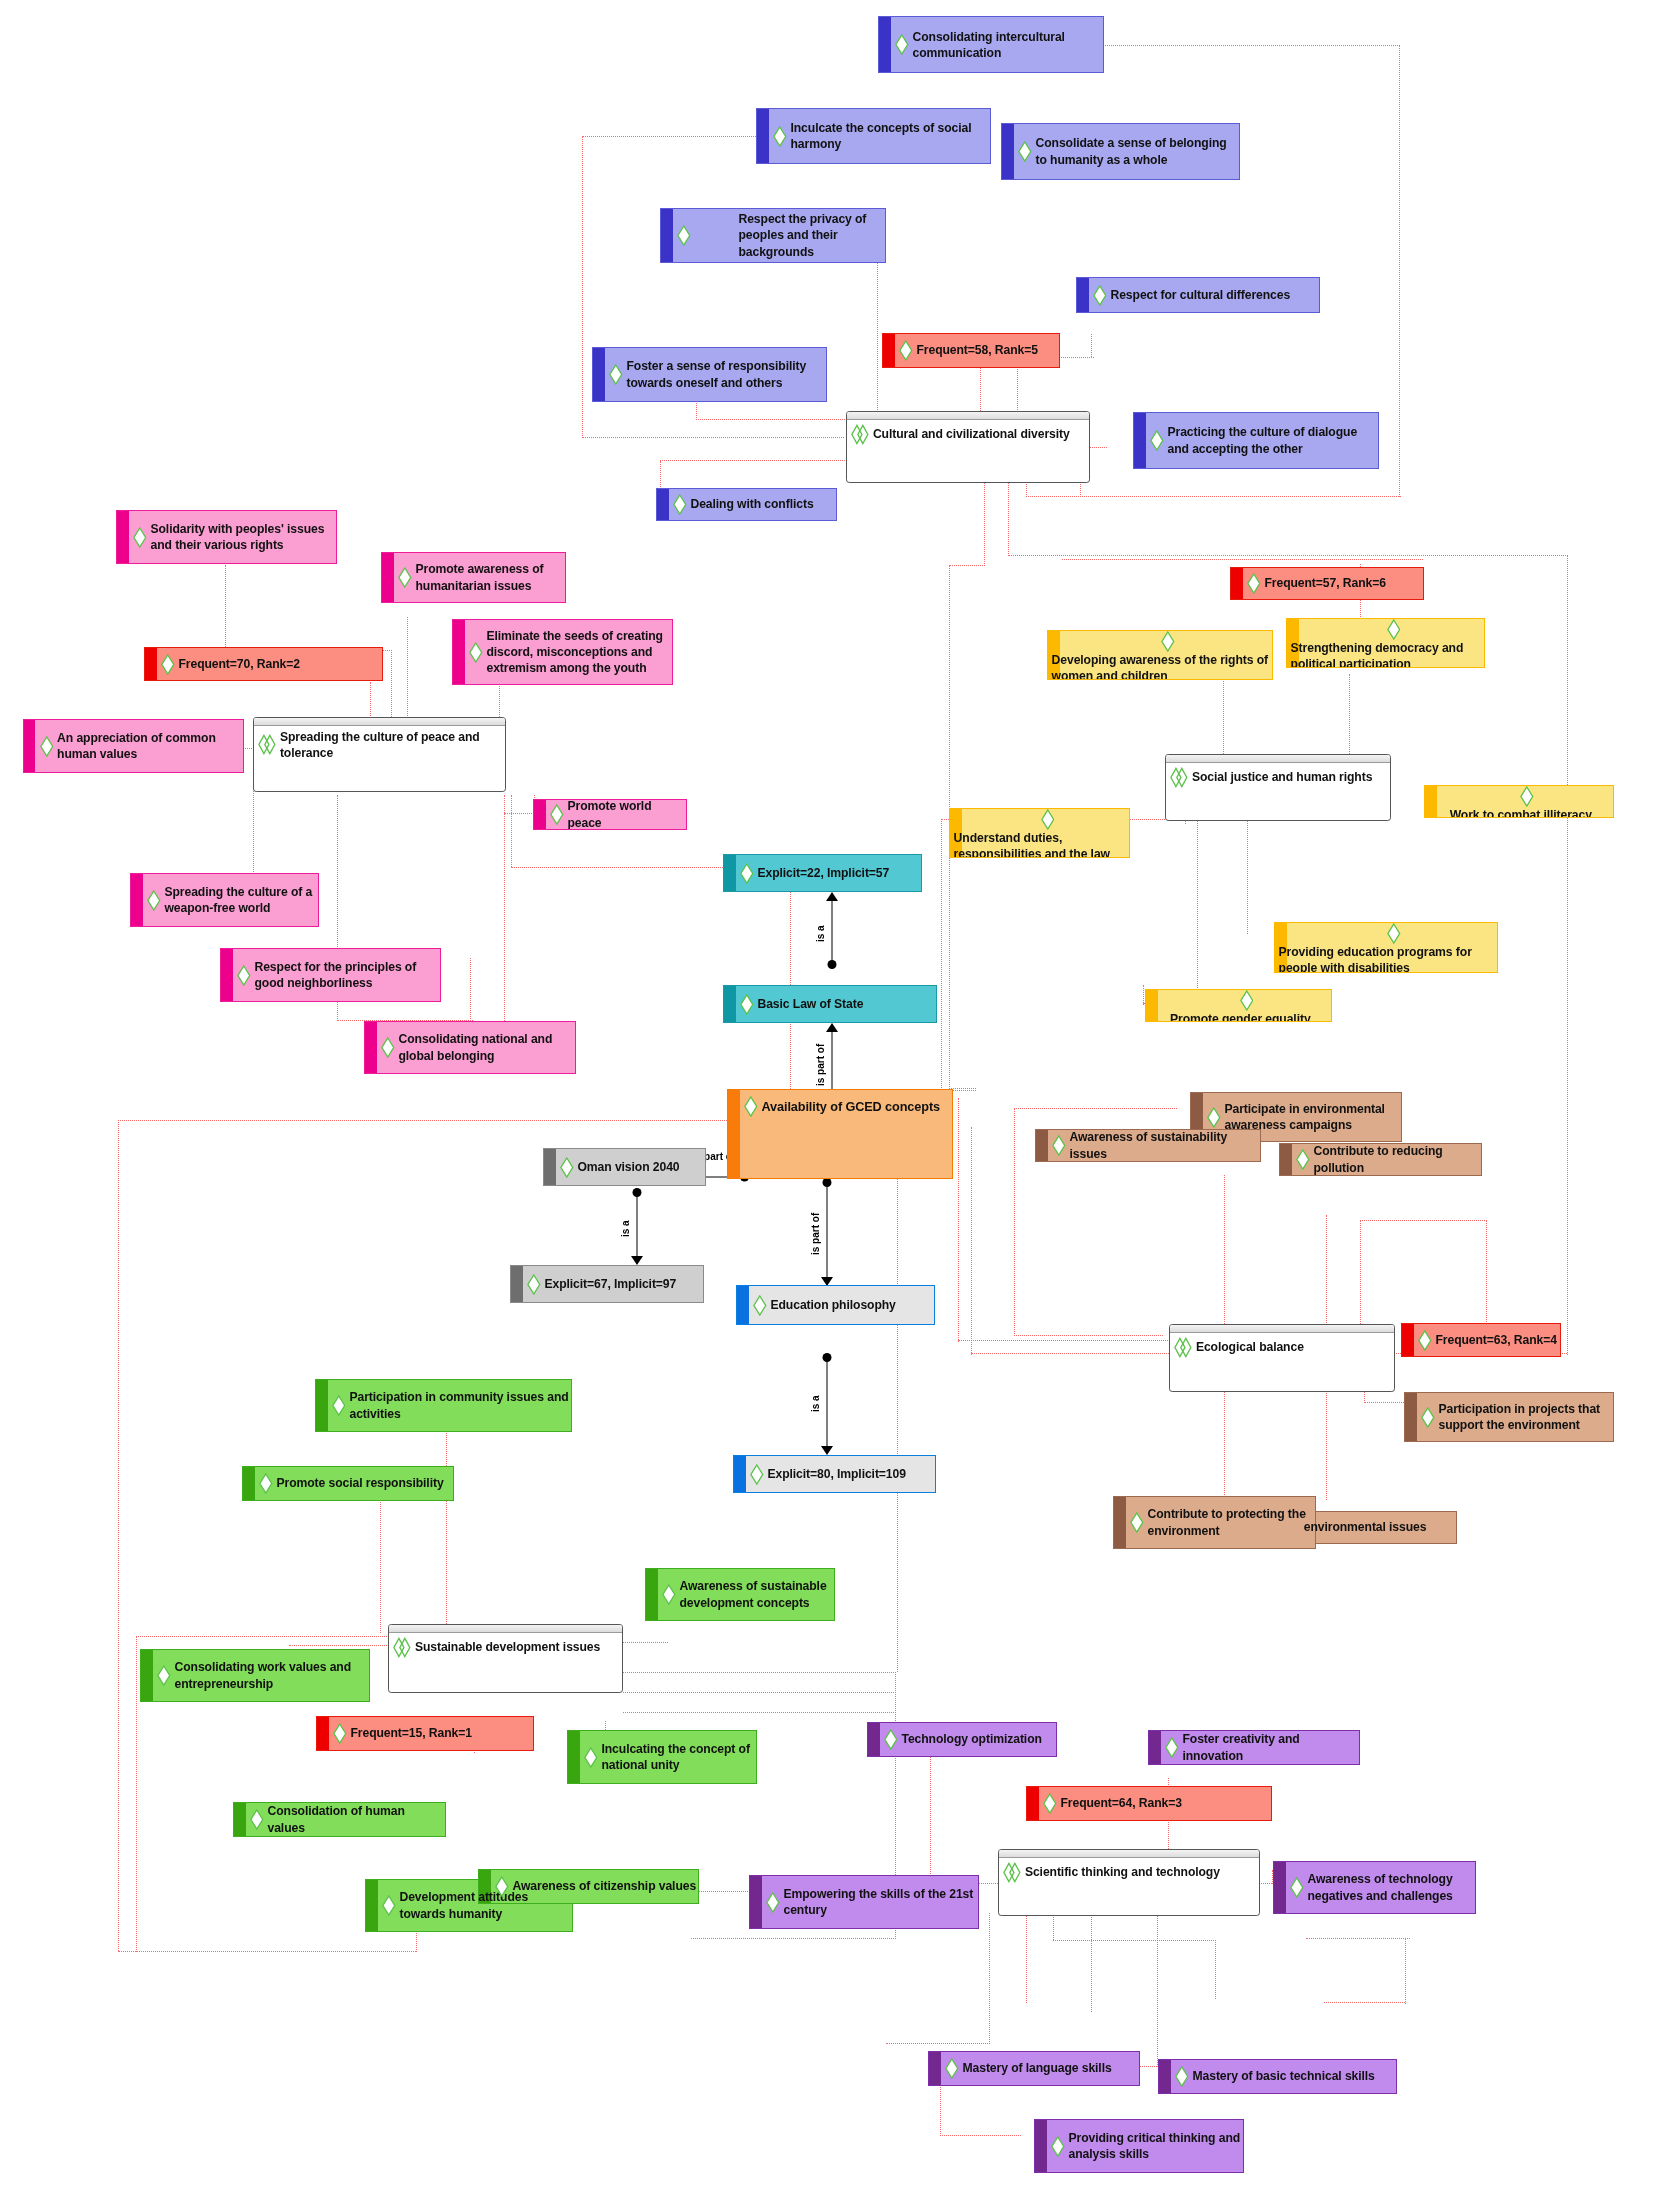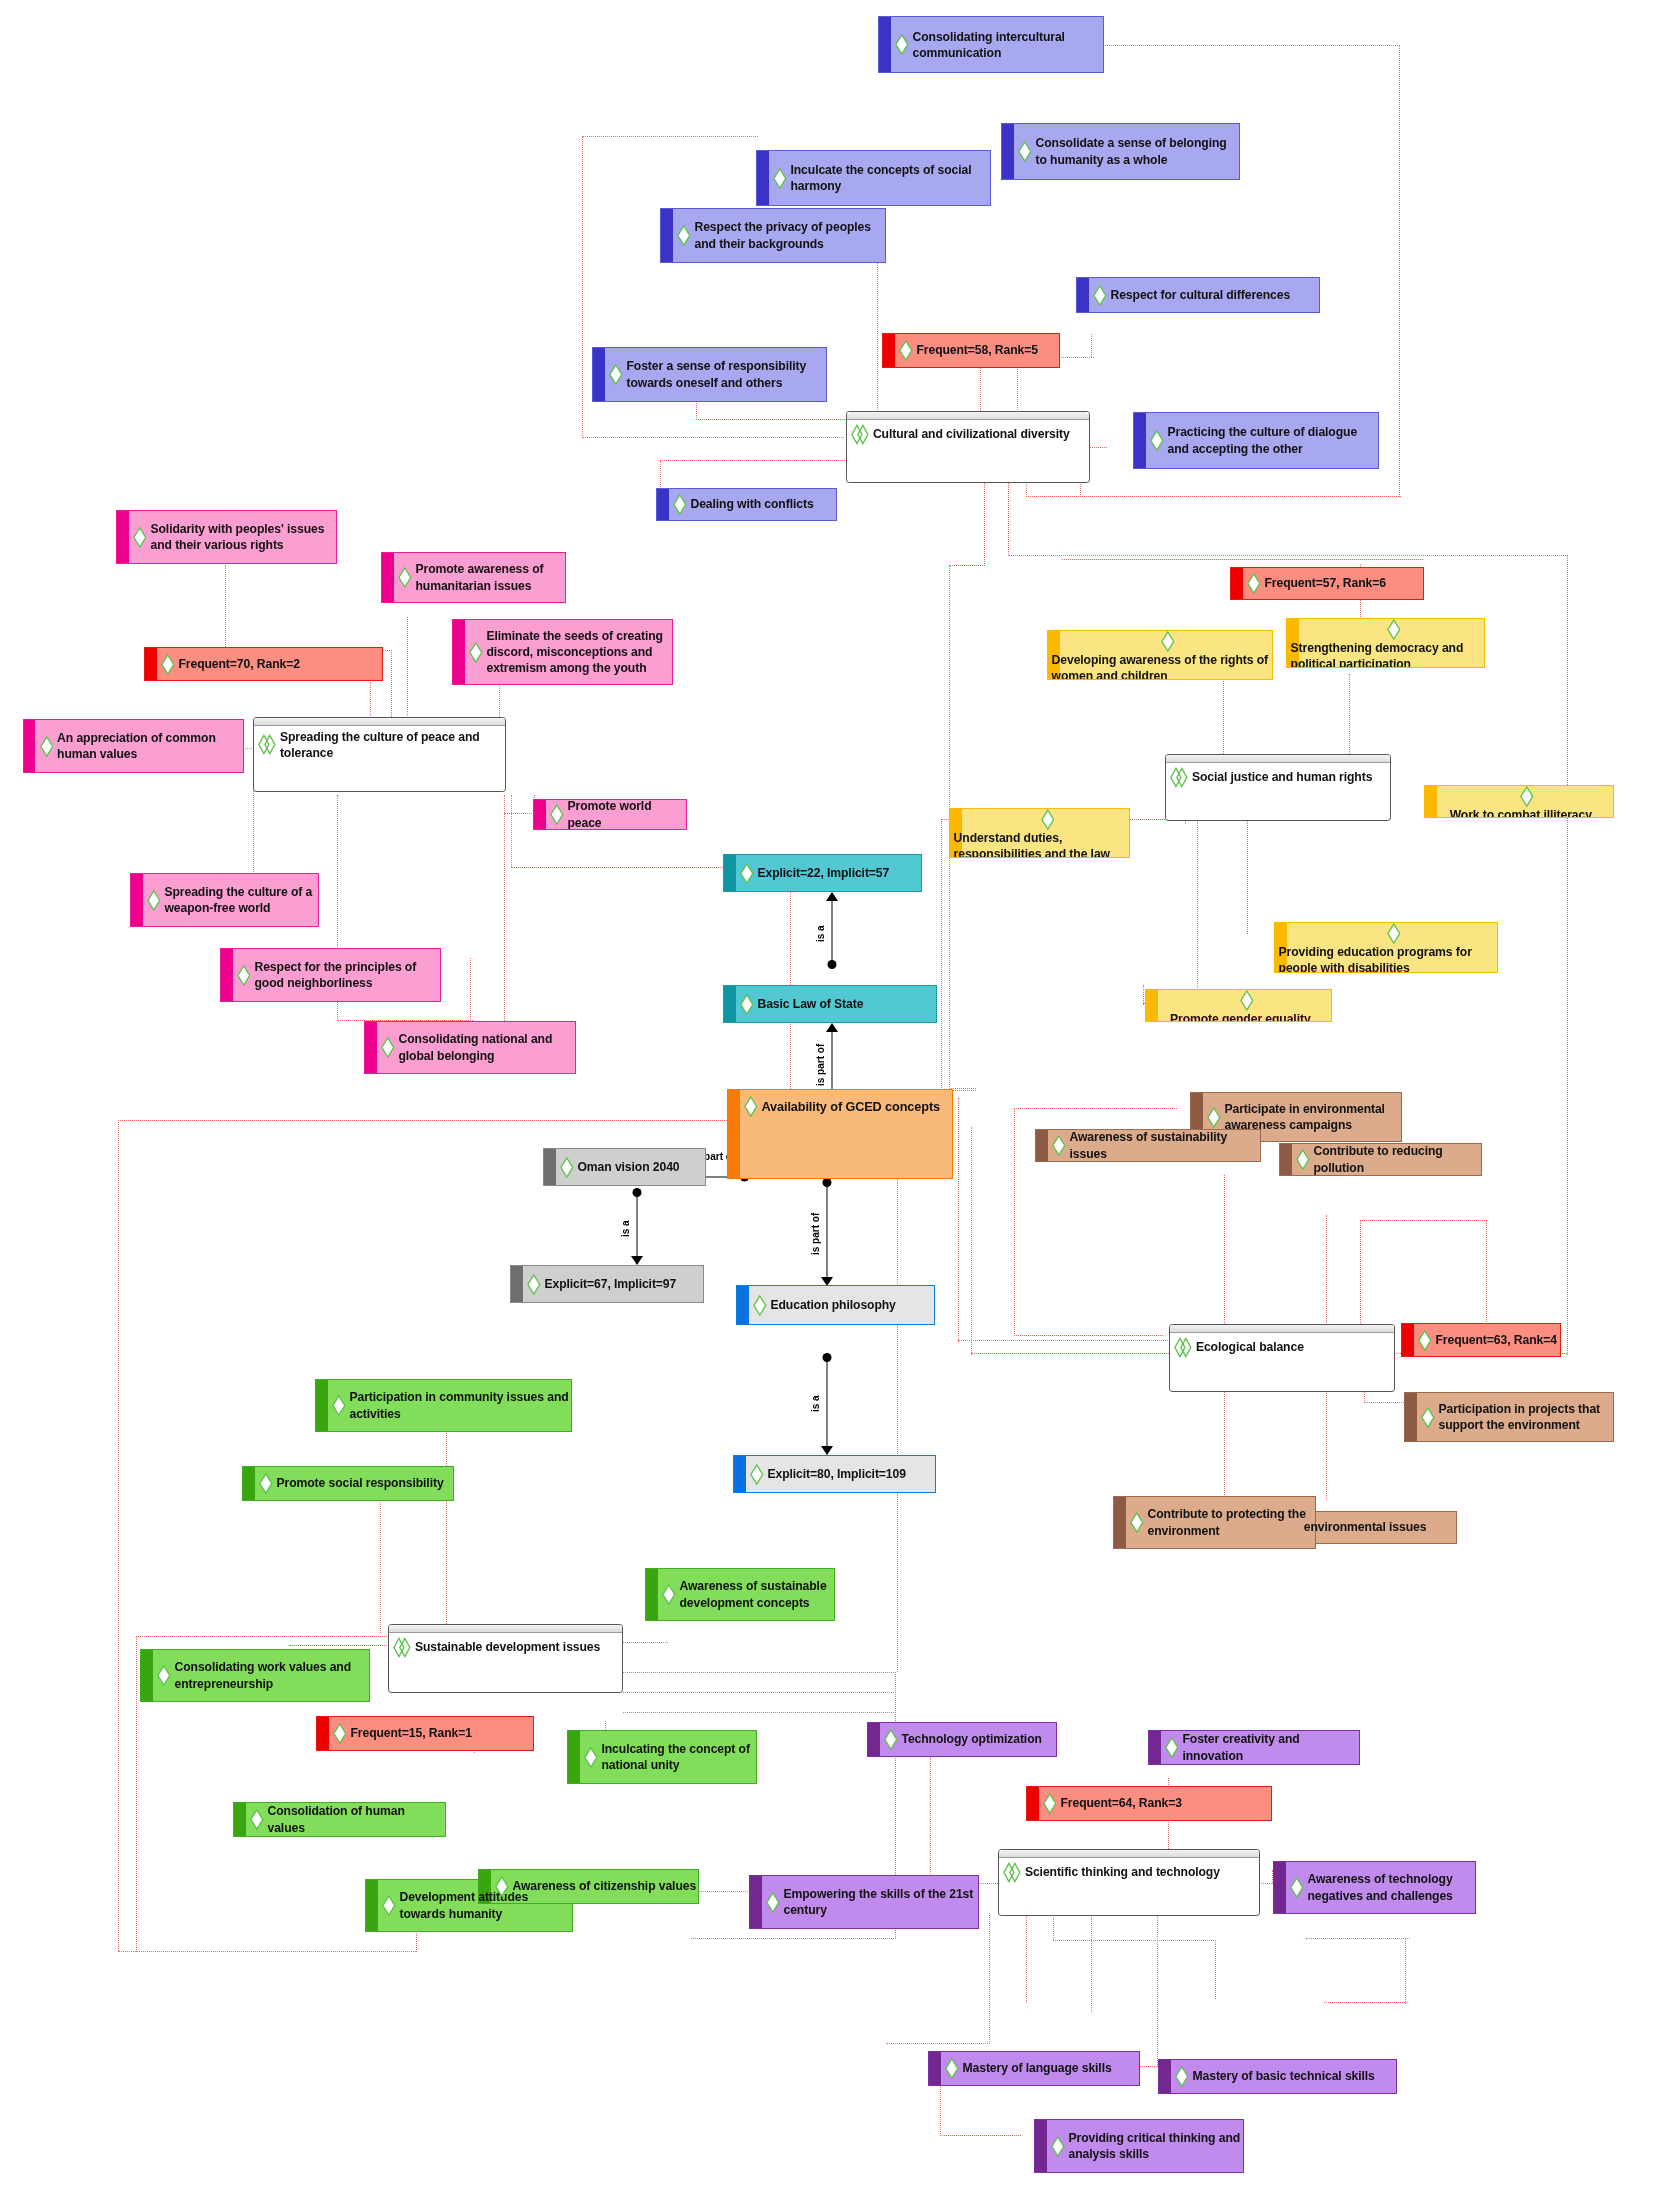--- a/index.html
+++ b/index.html
@@ -249,41 +249,41 @@
   <div class="node t-blue" style="left:878px;top:16.3px;width:226px;height:57px;font-size:12.2px;">
     <span class="bar"></span>
     <span class="dia">
         <svg width="13.6" height="21" viewBox="0 0 30 46">
           <polygon points="15,2 28,23 15,44 2,23" fill="#fff" stroke="#5cc24a" stroke-width="3"></polygon>
         </svg>
       </span>
     <span class="lbl">Consolidating intercultural communication</span>
   </div>
 
-  <div class="node t-blue" style="left:756px;top:108px;width:235px;height:56px;font-size:12.2px;margin-top:42px;">
+  <div class="node t-blue" style="left:756px;top:108px;width:235px;height:56px;font-size:12.2px;">
     <span class="bar"></span>
     <span class="dia">
         <svg width="13.6" height="21" viewBox="0 0 30 46">
           <polygon points="15,2 28,23 15,44 2,23" fill="#fff" stroke="#5cc24a" stroke-width="3"></polygon>
         </svg>
       </span>
     <span class="lbl">Inculcate the concepts of social harmony</span>
   </div>
 
   <div class="node t-blue" style="left:1001px;top:123px;width:239px;height:57px;font-size:12.2px;">
     <span class="bar"></span>
     <span class="dia">
         <svg width="13.6" height="21" viewBox="0 0 30 46">
           <polygon points="15,2 28,23 15,44 2,23" fill="#fff" stroke="#5cc24a" stroke-width="3"></polygon>
         </svg>
       </span>
     <span class="lbl">Consolidate a sense of belonging to humanity as a whole</span>
   </div>
 
-  <div class="node t-blue" style="left:660px;top:208px;width:226px;height:55px;font-size:12.2px;">
+  <div class="node t-blue" style="left:660px;top:208px;width:226px;height:55px;font-size:12.2px;gap:44px;">
     <span class="bar"></span>
     <span class="dia">
         <svg width="13.6" height="21" viewBox="0 0 30 46">
           <polygon points="15,2 28,23 15,44 2,23" fill="#fff" stroke="#5cc24a" stroke-width="3"></polygon>
         </svg>
       </span>
     <span class="lbl">Respect the privacy of peoples and their backgrounds</span>
   </div>
 
   <div class="node t-blue" style="left:1076px;top:277px;width:244px;height:36px;font-size:12.2px;">

